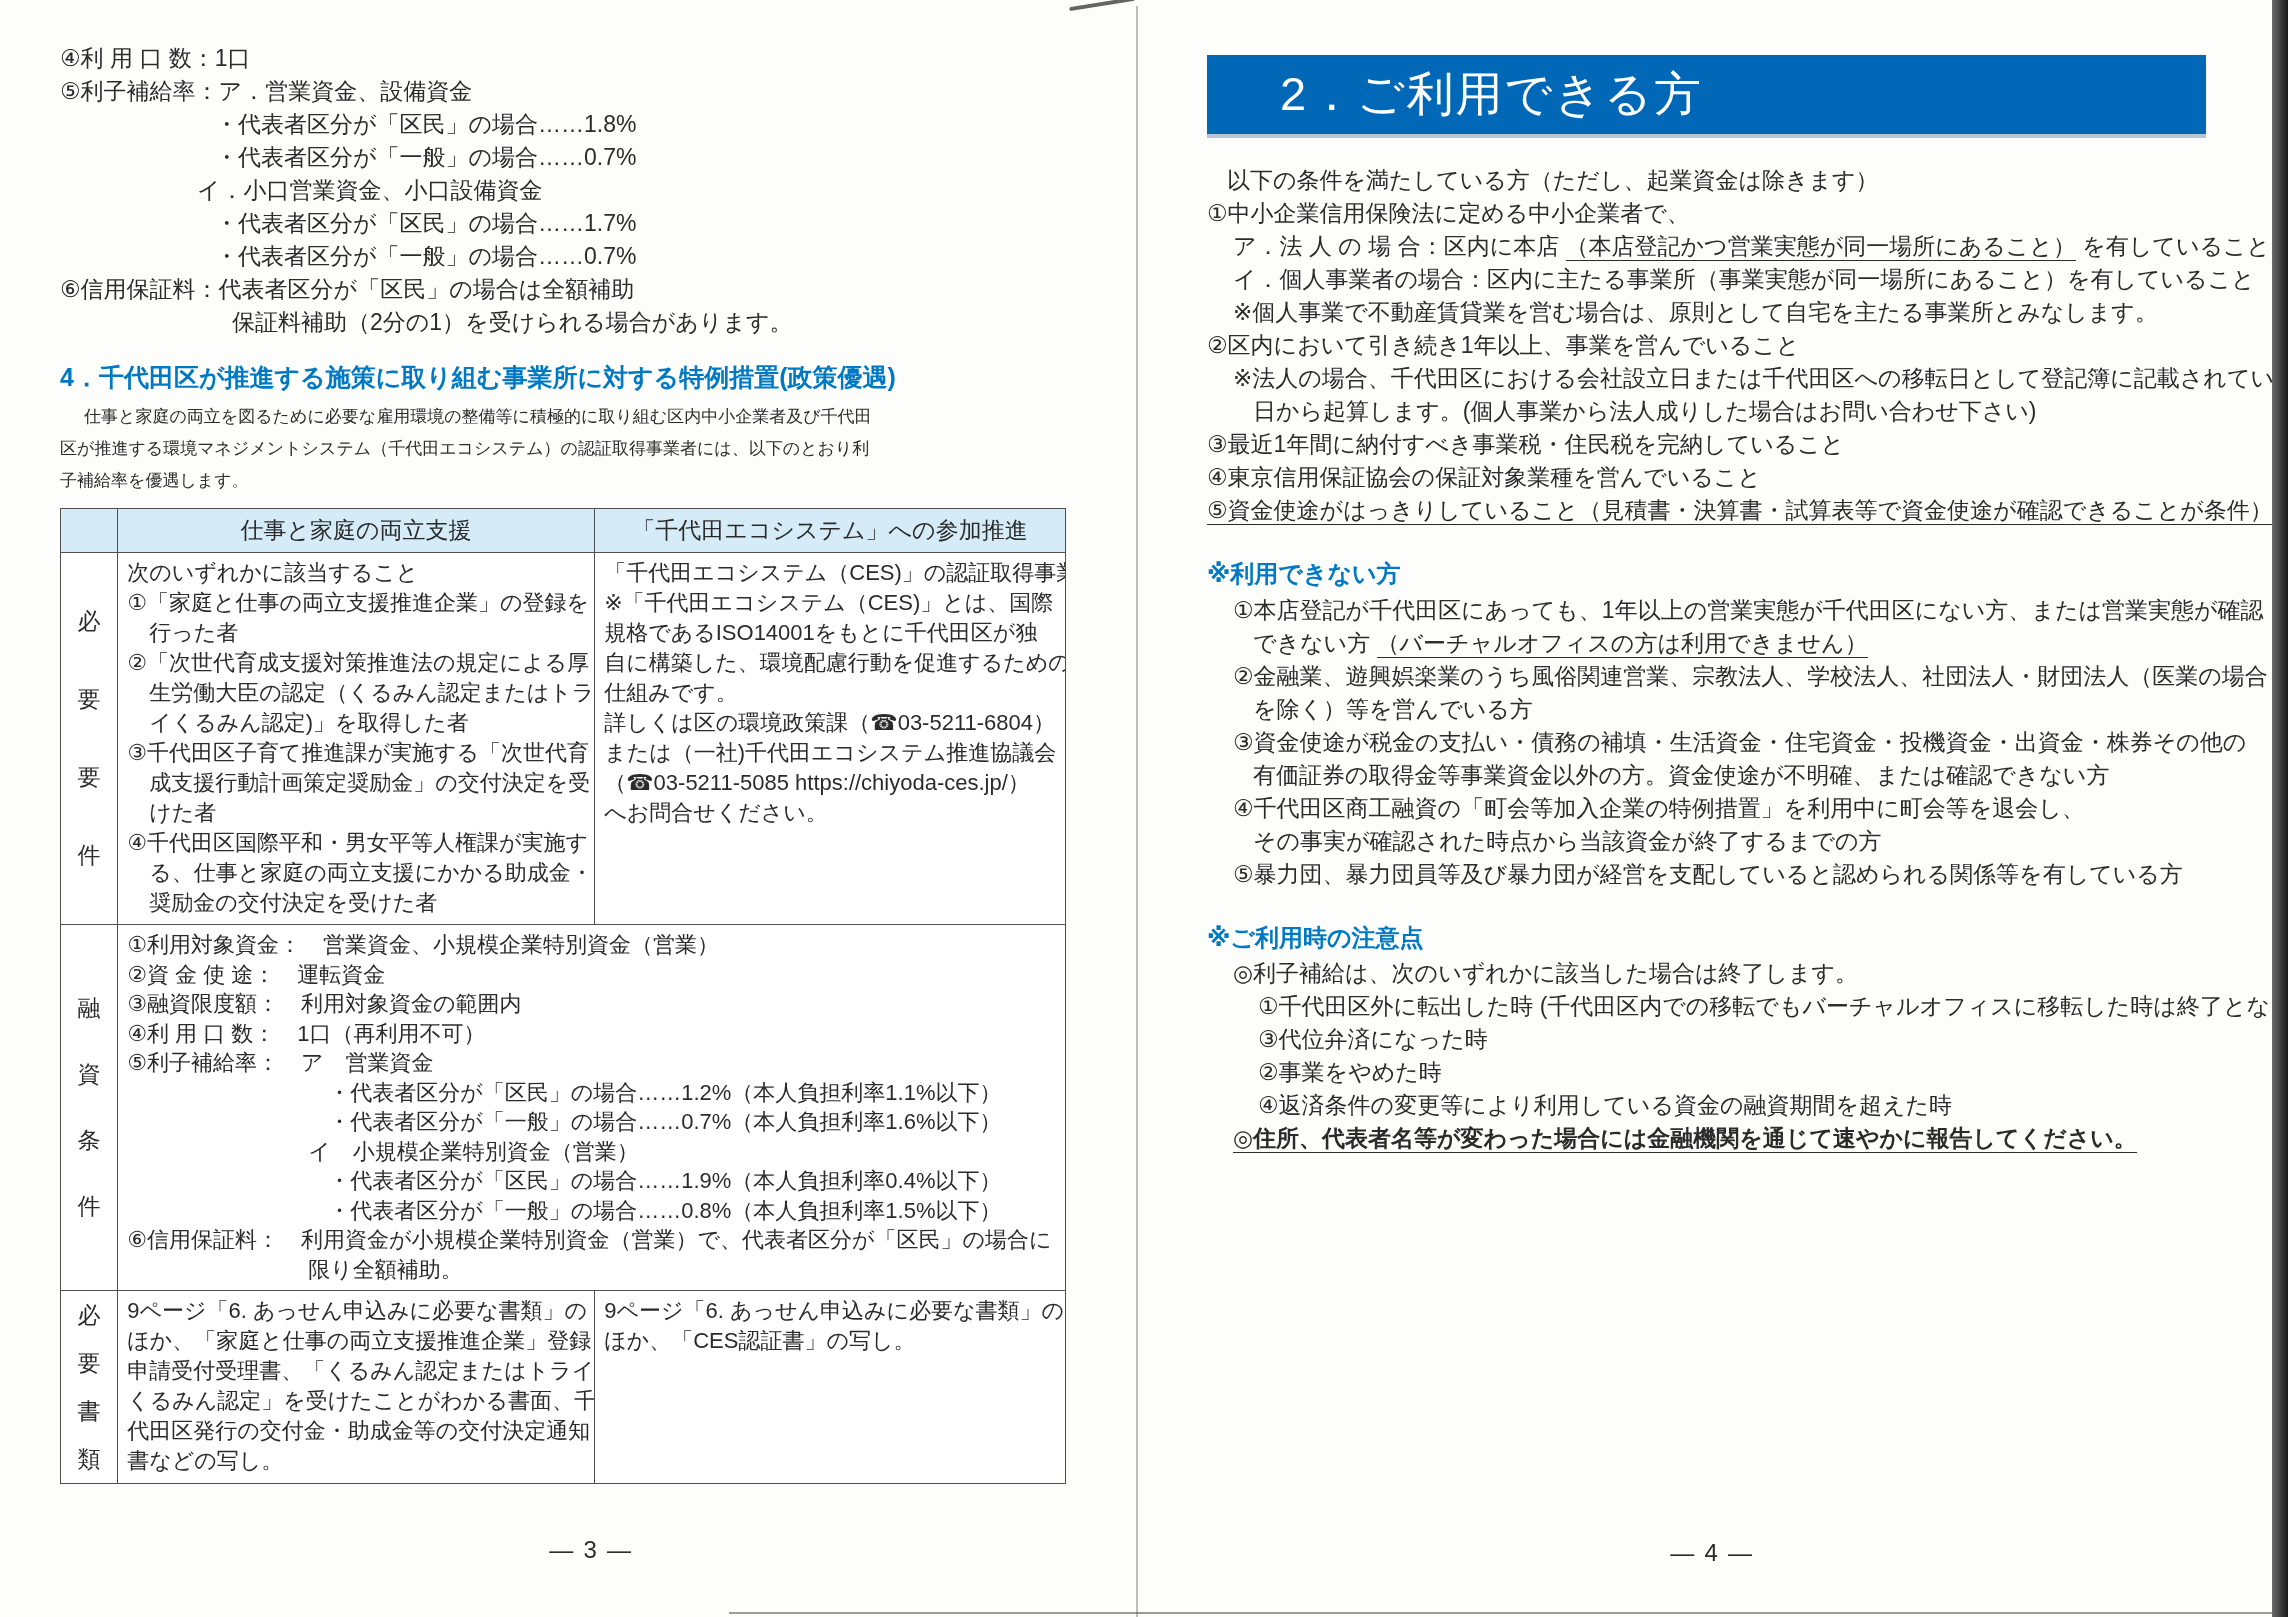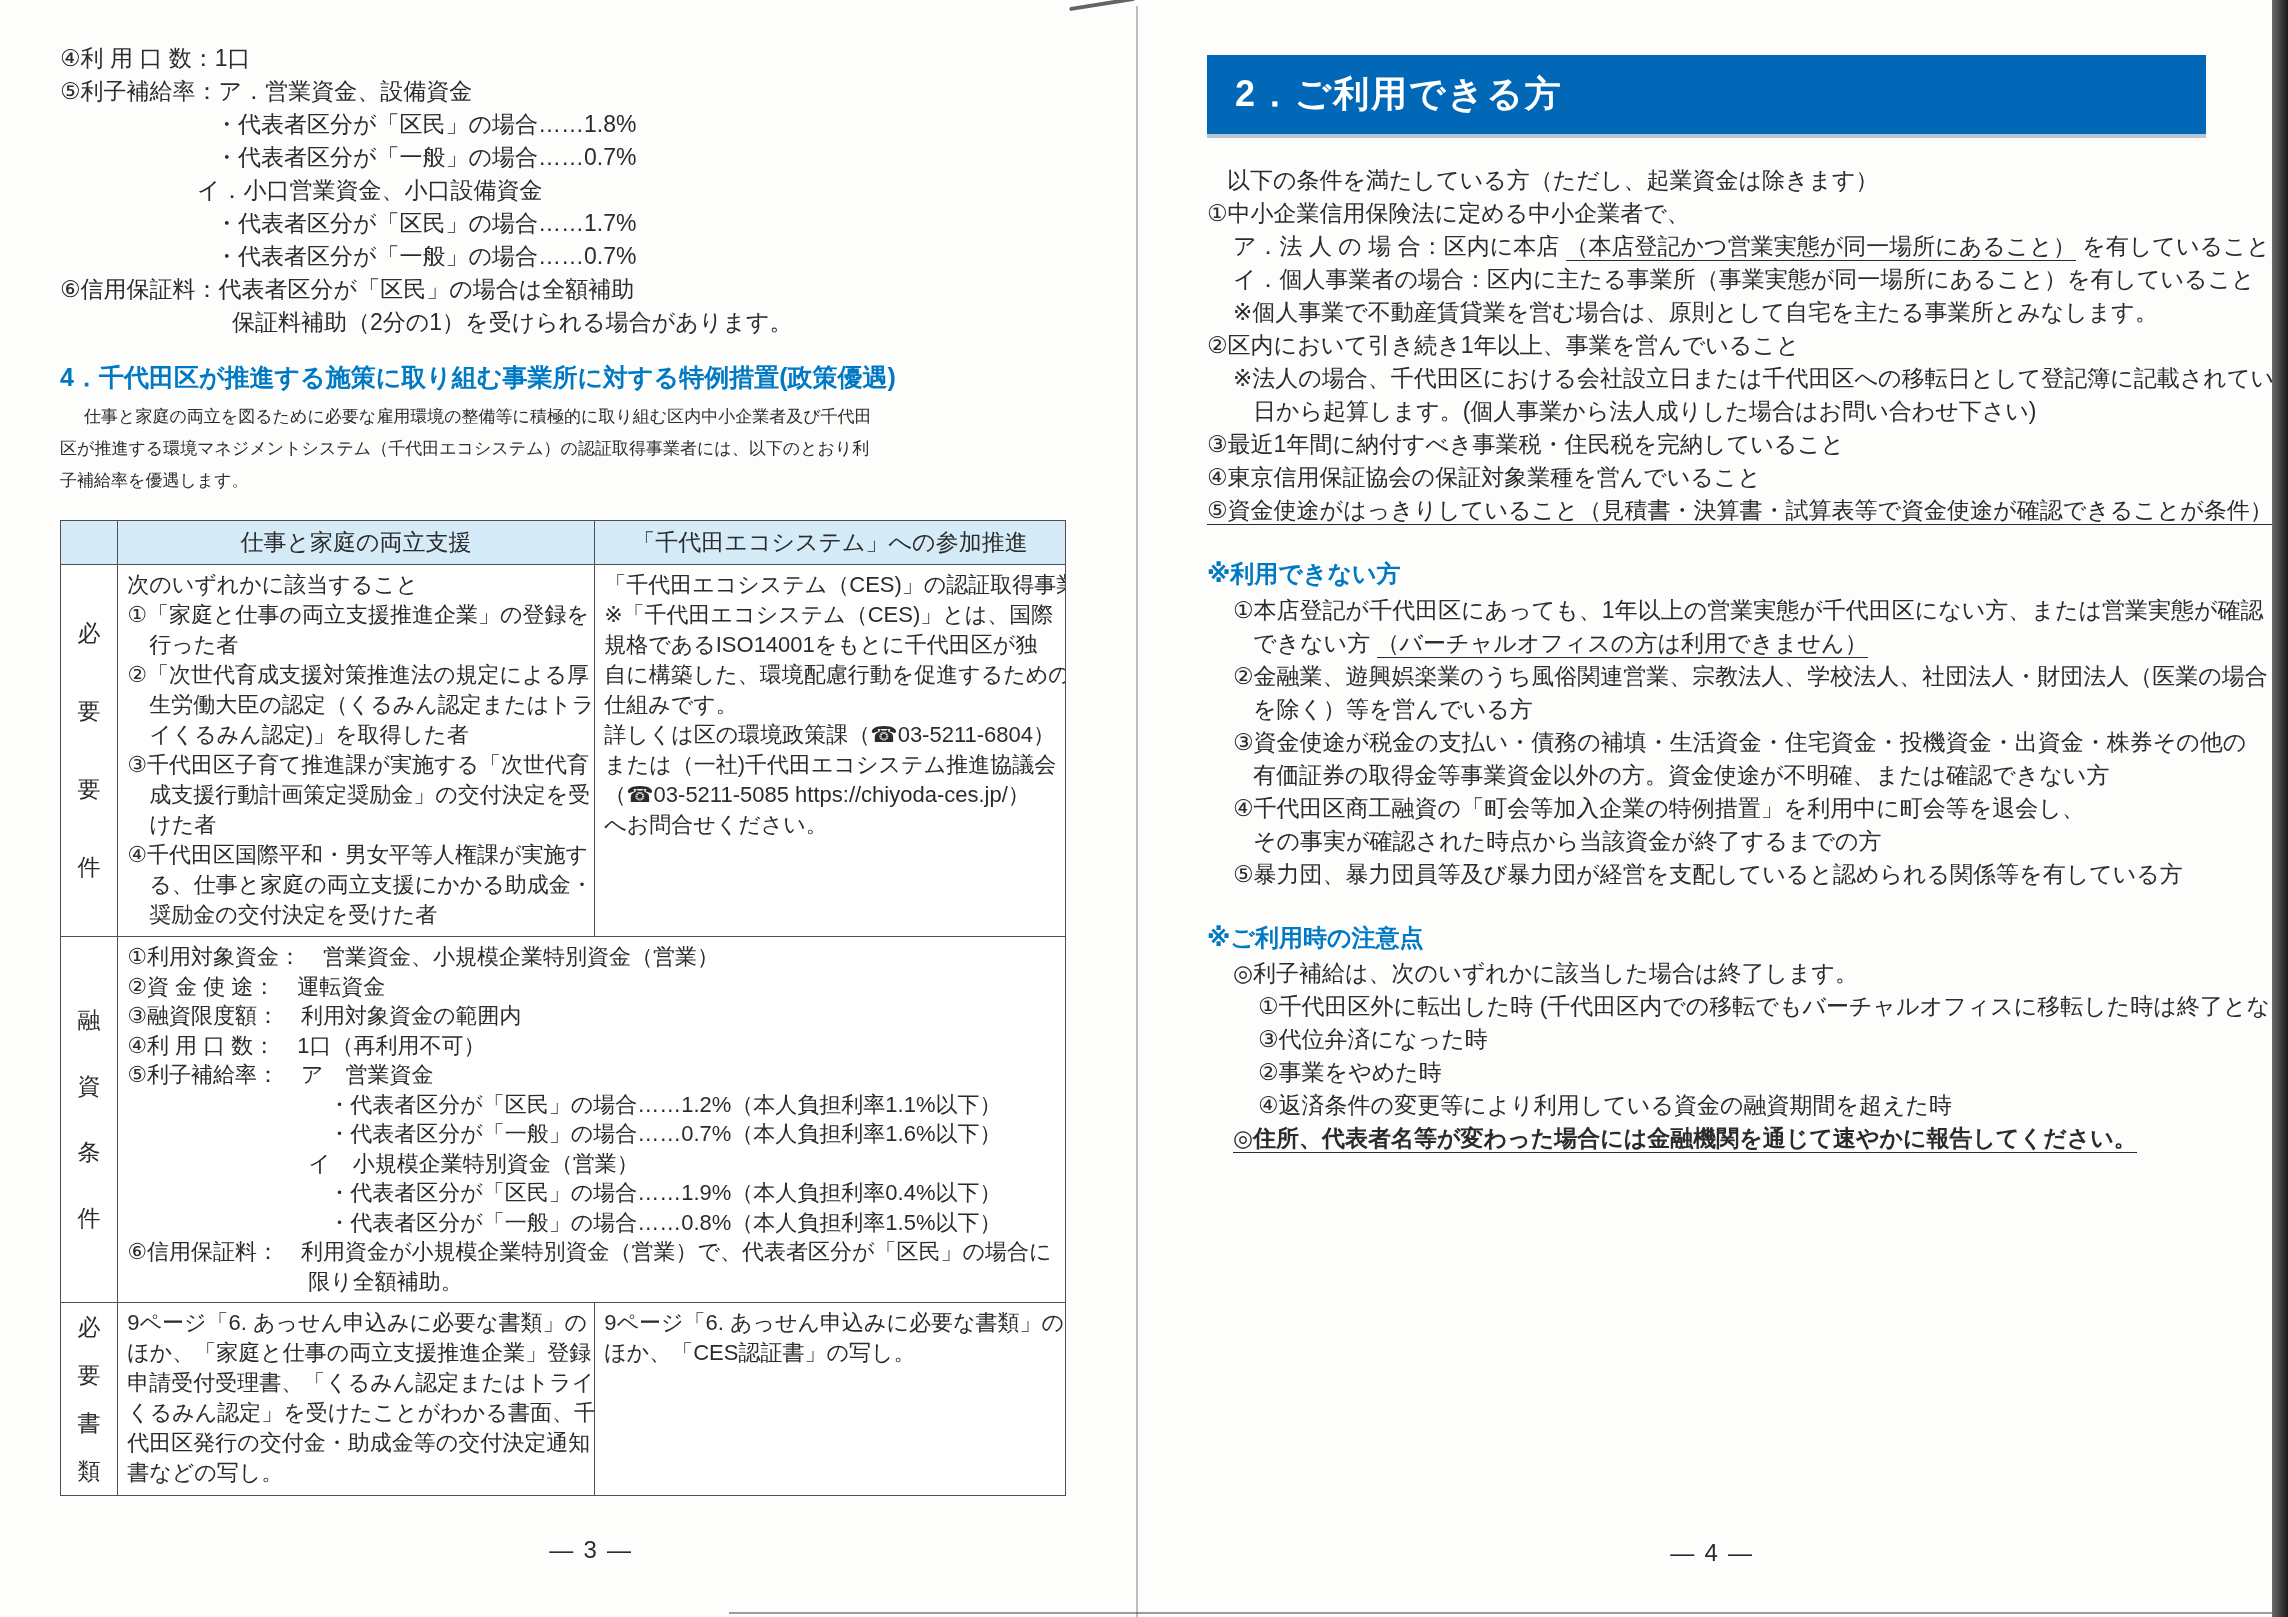--- a/index.html
+++ b/index.html
@@ -17,21 +17,21 @@
   .tline{white-space:nowrap;}
   .tline span.u{border-bottom:1.8px solid #2b2b2b;padding-bottom:0.9px;}
   .tline span.b{font-weight:bold;}
 
   
   .page-left{position:absolute;left:60px;top:42px;width:1015px;}
   .top-items{font-size:23px;line-height:33px;}
   .heading4{margin-top:22px;font-size:25px;font-weight:bold;color:var(--blue);white-space:nowrap;}
   .intro{margin-top:7px;font-size:17px;line-height:32px;}
 
-  .sp-table{margin-top:23px;width:1004px;border:1.8px solid #4f4f4f;background:#fff;}
+  .sp-table{margin-top:11px;width:1004px;border:1.8px solid #4f4f4f;background:#fff;}
   .trow{display:grid;grid-template-columns:57px 477px 1fr;}
   .trow + .trow{border-top:1.8px solid #4f4f4f;}
   .cell{padding:5.5px 9.2px;font-size:22px;line-height:30px;overflow:hidden;}
   .label-cell{border-right:1.8px solid #4f4f4f;display:flex;align-items:center;justify-content:center;padding:0;}
   .vlabel{width:1.1em;word-break:break-all;text-align:center;font-size:23px;}
   .mid-cell{border-right:1.8px solid #4f4f4f;}
   .span2{grid-column:2 / 4;}
   .thead .cell{background:var(--thbg);text-align:center;font-size:23px;padding:6.5px 3.7px;line-height:29.5px;}
   .thead .label-cell{background:var(--thbg);}
   .row-req{min-height:365px;}
@@ -42,21 +42,21 @@
   .row-docs{min-height:183px;}
   .row-docs .vlabel{line-height:48px;}
 
   
   .page-right{position:absolute;left:1207px;top:55px;width:1080px;}
   .banner{
     width:999px;height:83px;background:var(--banner);
     display:flex;align-items:center;padding-left:28px;box-sizing:border-box;
     border-bottom:4.6px solid #b9c6cf;
   }
-  .banner-title{color:#ffffff;font-size:36px;font-weight:bold;letter-spacing:1.8px;white-space:nowrap;}
+  .banner-title{color:#ffffff;font-size:47px;font-weight:normal;letter-spacing:1.8px;white-space:nowrap;margin-left:45px;}
   .rp-body{margin-top:26px;font-size:23px;line-height:33px;}
   .sub-header{margin-top:31px;font-size:24px;font-weight:bold;color:var(--blue);white-space:nowrap;}
   .sub-lines{margin-top:3.7px;font-size:23px;line-height:33px;}
 
   
   .page-num{position:absolute;font-size:24px;letter-spacing:1.8px;color:#2b2b2b;white-space:nowrap;}
   .page-num.left{left:517px;top:1536px;width:148px;text-align:center;}
   .page-num.right{left:1638px;top:1539px;width:148px;text-align:center;}
 
   

